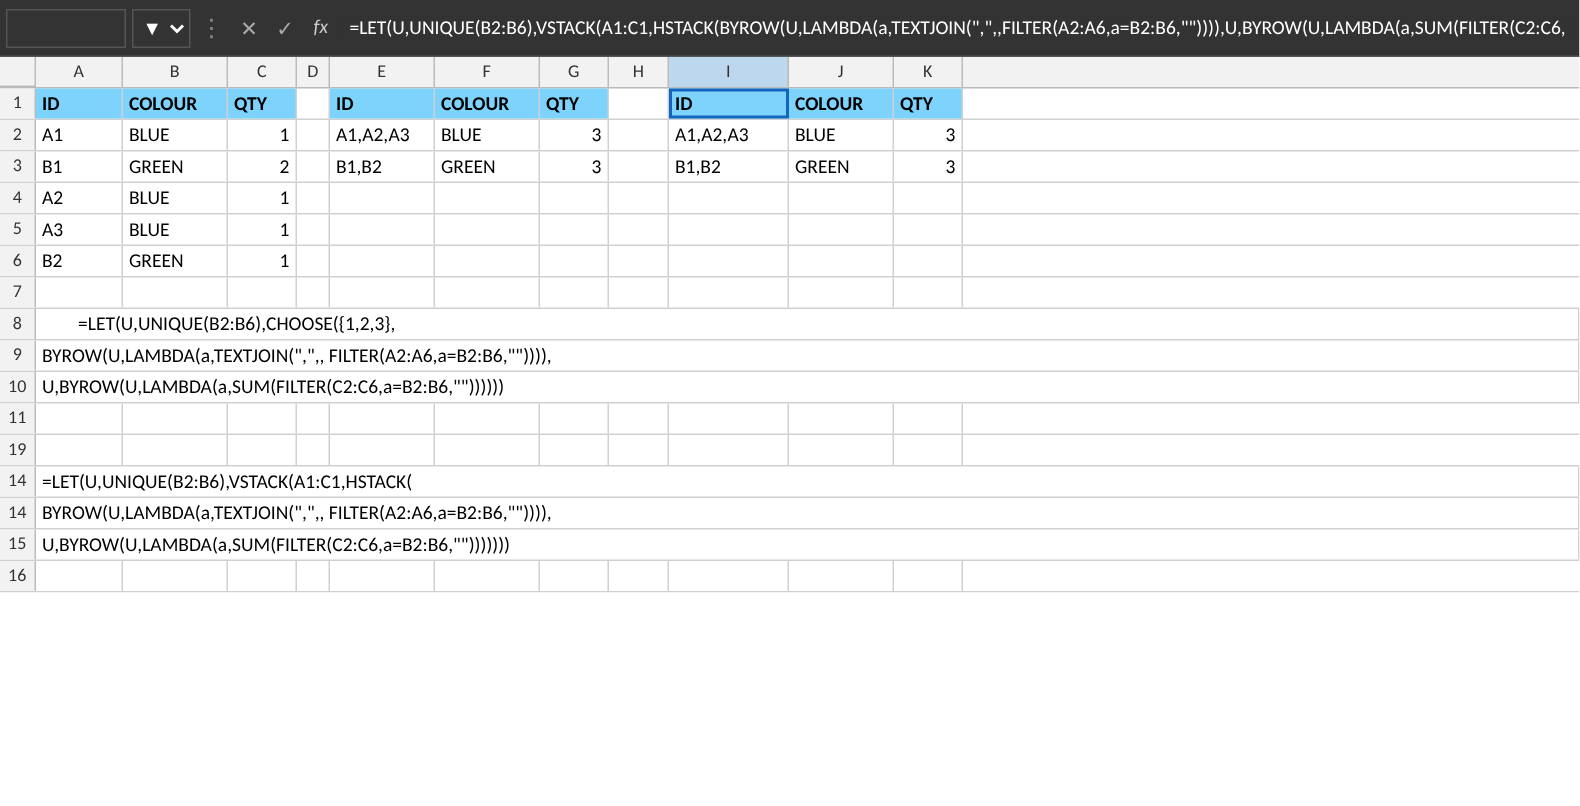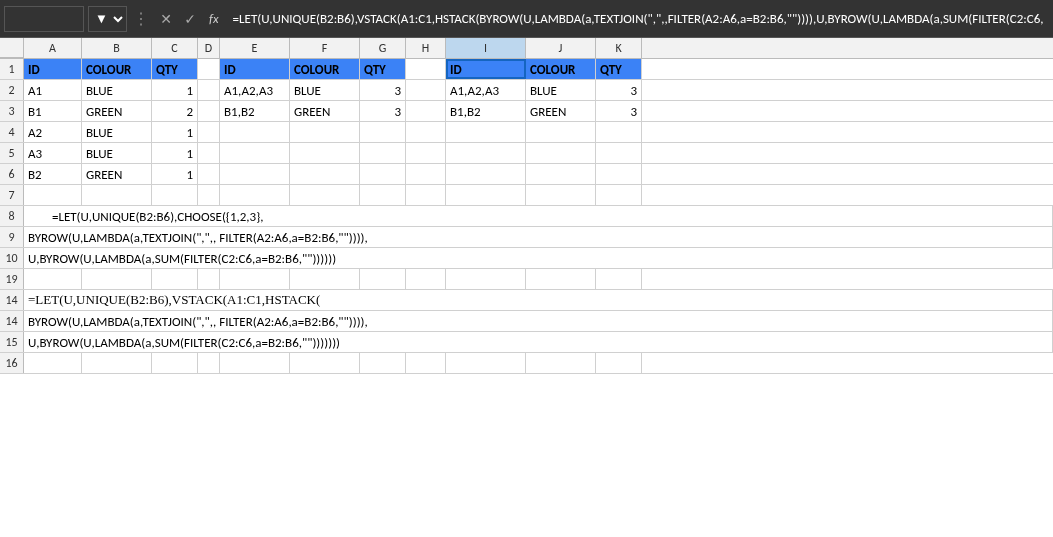--- a/index.html
+++ b/index.html
@@ -144,21 +144,21 @@
       height: 20px;
       font-size: 13px;
       color: #000;
       display: flex;
       align-items: center;
       overflow: hidden;
       white-space: nowrap;
     }
     .cell.right { justify-content: flex-end; }
     .cell.bold { font-weight: bold; }
-    .cell.yellow-bg { background: #3b82f6; }
+    .cell.yellow-bg { background: #7dd3fc; }
     .cell.selected-outline { outline: 2px solid #1565C0; outline-offset: -2px; }
 
     
     .w-a  { width: 58px; min-width: 58px; }
     .w-b  { width: 70px; min-width: 70px; }
     .w-c  { width: 46px; min-width: 46px; }
     .w-d  { width: 22px; min-width: 22px; }
     .w-e  { width: 70px; min-width: 70px; }
     .w-f  { width: 70px; min-width: 70px; }
     .w-g  { width: 46px; min-width: 46px; }
@@ -308,36 +308,50 @@
       </div>
       <div class="grid-row">
         <div class="row-num">9</div>
         <div class="cell" style="flex: 1 1 0%; min-width: 0px; overflow: visible; white-space: nowrap;">BYROW(U,LAMBDA(a,TEXTJOIN(",",, FILTER(A2:A6,a=B2:B6,"")))),</div>
       </div>
       <div class="grid-row">
         <div class="row-num">10</div>
         <div class="cell" style="flex: 1 1 0%; min-width: 0px; overflow: visible; white-space: nowrap;">U,BYROW(U,LAMBDA(a,SUM(FILTER(C2:C6,a=B2:B6,""))))))</div>
       </div>
       <div class="grid-row">
+        <div class="row-num">11</div>
+        <div class="cell w-a"></div>
+        <div class="cell w-b"></div>
+        <div class="cell w-c"></div>
+        <div class="cell w-d"></div>
+        <div class="cell w-e"></div>
+        <div class="cell w-f"></div>
+        <div class="cell w-g"></div>
+        <div class="cell w-h"></div>
+        <div class="cell w-i"></div>
+        <div class="cell w-j"></div>
+        <div class="cell w-k"></div>
+      </div>
+      <div class="grid-row">
         <div class="row-num">19</div>
         <div class="cell w-a"></div>
         <div class="cell w-b"></div>
         <div class="cell w-c"></div>
         <div class="cell w-d"></div>
         <div class="cell w-e"></div>
         <div class="cell w-f"></div>
         <div class="cell w-g"></div>
         <div class="cell w-h"></div>
         <div class="cell w-i"></div>
         <div class="cell w-j"></div>
         <div class="cell w-k"></div>
       </div>
       <div class="grid-row">
         <div class="row-num">14</div>
-        <div class="cell" style="flex: 1 1 0%; min-width: 0px; overflow: visible; white-space: nowrap; font-family: Liberation Serif, serif;">=LET(U,UNIQUE(B2:B6),VSTACK(A1:C1,HSTACK(</div>
+        <div class="cell" style="flex: 1 1 0%; min-width: 0px; overflow: visible; white-space: nowrap;">=LET(U,UNIQUE(B2:B6),VSTACK(A1:C1,HSTACK(</div>
       </div>
       <div class="grid-row">
         <div class="row-num">14</div>
         <div class="cell" style="flex: 1 1 0%; min-width: 0px; overflow: visible; white-space: nowrap;">BYROW(U,LAMBDA(a,TEXTJOIN(",",, FILTER(A2:A6,a=B2:B6,"")))),</div>
       </div>
       <div class="grid-row">
         <div class="row-num">15</div>
         <div class="cell" style="flex: 1 1 0%; min-width: 0px; overflow: visible; white-space: nowrap;">U,BYROW(U,LAMBDA(a,SUM(FILTER(C2:C6,a=B2:B6,"")))))))</div>
       </div>
       <div class="grid-row">

